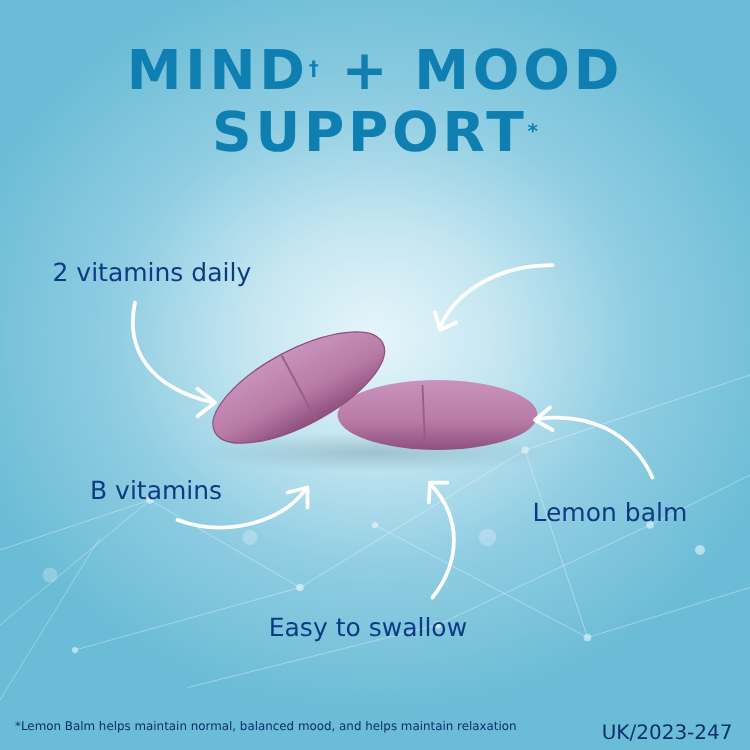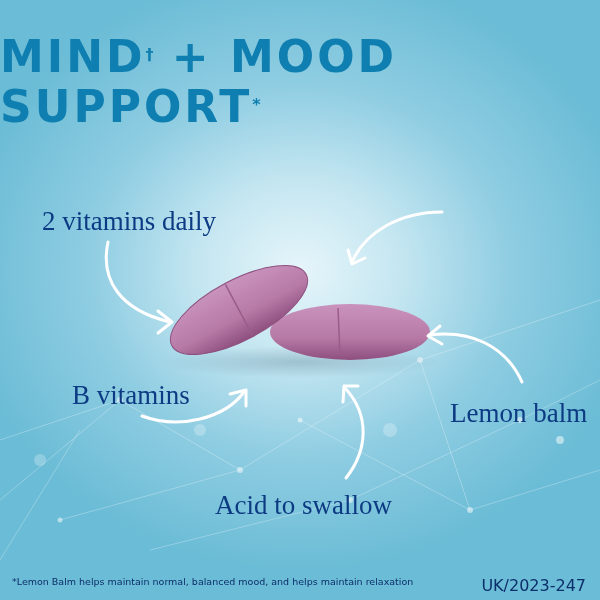--- a/index.html
+++ b/index.html
@@ -1,25 +1,25 @@
 <!DOCTYPE html>
 <html><head>
 <meta charset="utf-8">
 <style>
   html,body{margin:0;padding:0;}
   body{width:600px;height:600px;overflow:hidden;font-family:"DejaVu Sans","Liberation Sans",sans-serif;}
   .stage{position:relative;width:600px;height:600px;overflow:hidden;
     background:radial-gradient(ellipse 340px 300px at 300px 270px,#e6f5fa 0%,#c4e6f1 30%,#8fcde2 62%,#6bbcd6 100%);}
   .net{position:absolute;left:0;top:0;}
-  .title{position:absolute;left:0;width:600px;color:#0e7fb0;font-weight:bold;
+  .title{position:absolute;left:0;width:600px;text-align:center;color:#0e7fb0;font-weight:bold;
     letter-spacing:3px;font-size:44px;line-height:50px;}
   .title sup{font-size:16px;vertical-align:top;position:relative;top:-2px;letter-spacing:0;}
   .t1{top:32px;}
   .t2{top:82px;}
-  .label{position:absolute;color:#0d3b83;font-size:27px;white-space:nowrap;font-family:Liberation Serif, serif;}
+  .label{position:absolute;color:#0d3b83;font-size:20px;white-space:nowrap;}
   .arrows{position:absolute;left:0;top:0;}
   .pill{position:absolute;}
   .foot{position:absolute;left:12px;font-size:9.5px;color:#0d2f6b;white-space:nowrap;}
   .code{position:absolute;right:14px;top:576px;font-size:16px;color:#0d2f6b;}
 </style>
 </head>
 <body>
 
 <div class="stage">
 
@@ -108,18 +108,18 @@
       </g>
       <g>
         <path d="M346 478 C368 450 370 415 345 388"></path>
         <path d="M343 402 L344 386 L358 386"></path>
       </g>
     </g>
   </svg>
 
   <div class="label" style="left:42px;top:206px;">2 vitamins daily</div>
   <div class="label" style="left:72px;top:380px;">B vitamins</div>
-  <div class="label" style="left:426px;top:398px;margin-left:24px;">Lemon balm</div>
-  <div class="label" style="left:215px;top:490px;">Acid to swallow</div>
+  <div class="label" style="left:426px;top:398px;">Lemon balm</div>
+  <div class="label" style="left:215px;top:490px;">Easy to swallow</div>
 
   <div class="foot" style="top:576px;">*Lemon Balm helps maintain normal, balanced mood, and helps maintain relaxation</div>
   <div class="code">UK/2023-247</div>
 </div>
 
 </body></html>

